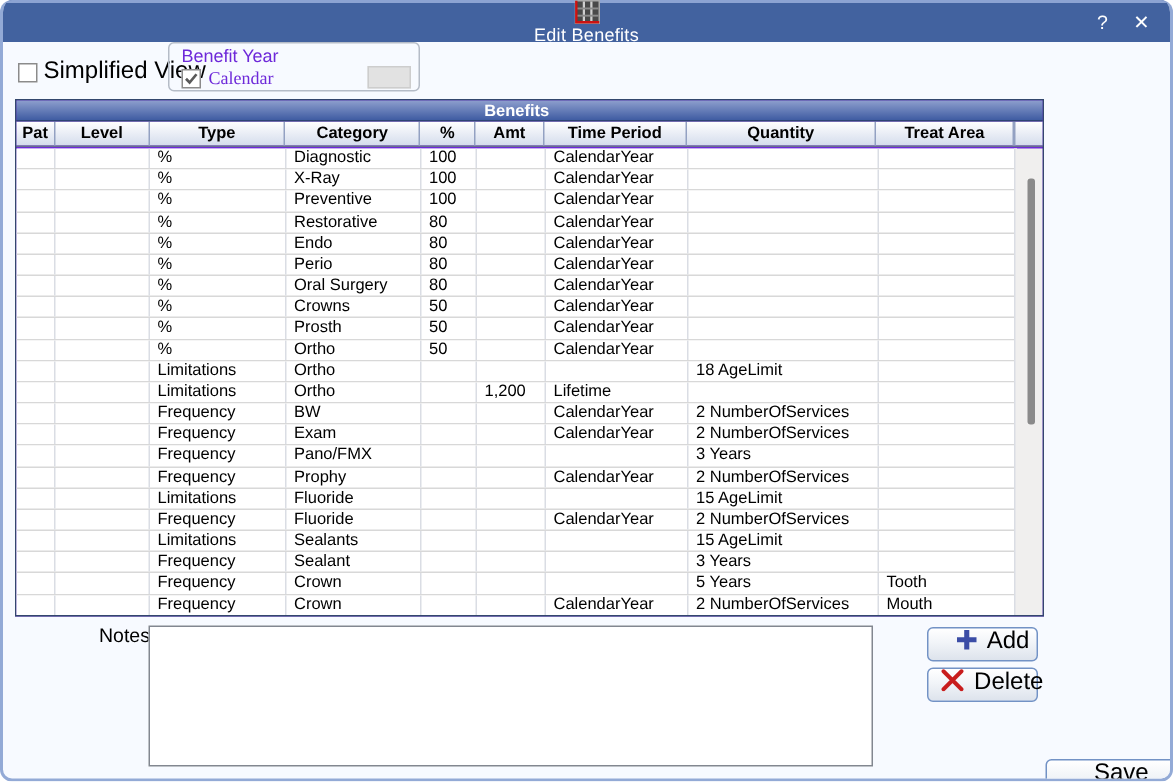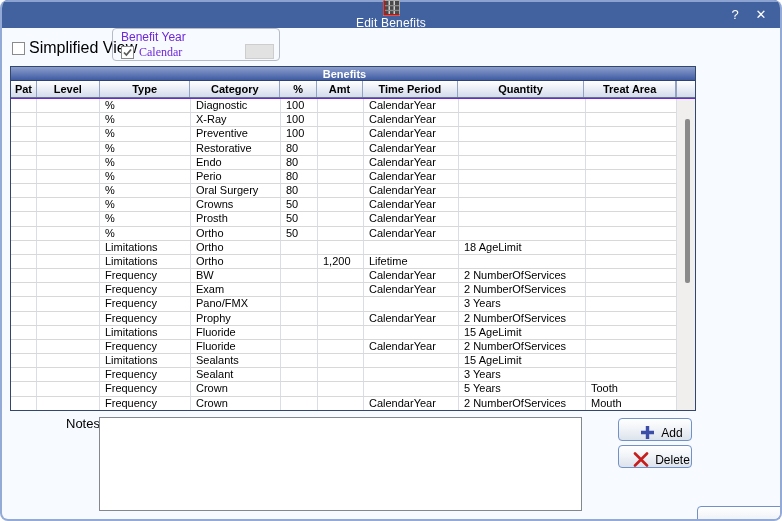--- a/index.html
+++ b/index.html
@@ -93,24 +93,24 @@
   }
   .vthumb{position:absolute;left:8px;top:20px;width:5px;height:164px;background:#8a8a8a;border-radius:2px;}
   
   .notes-label{position:absolute;left:64px;top:416px;font-size:13px;color:#000;}
   .notes-box{
     position:absolute;left:97px;top:417px;width:483px;height:94px;
     border:1px solid #828790;background:#fff;resize:none;outline:none;
     font-family:"Liberation Sans",sans-serif;font-size:12px;padding:2px 4px;
   }
   .btn{
-    position:absolute;display:flex;align-items:flex-end;justify-content:center;gap:6px;
+    position:absolute;display:flex;align-items:flex-start;justify-content:center;gap:6px;
     border:1px solid #7292c5;border-radius:4px;
     background:linear-gradient(#ffffff 0%,#f1f4f8 45%,#dde3ec 100%);
-    font-size:12px;color:#000;cursor:default;padding-left:13px;
+    font-size:16px;color:#000;cursor:default;padding-left:13px;
   }
   .btn-add{left:616px;top:418px;width:74px;height:23px;}
   .btn-delete{left:616px;top:445px;width:74px;height:23px;}
   .btn-save{left:695px;top:506px;width:88px;height:26px;}
   .btn svg{flex:none;}
   .accel{text-decoration:underline;}
 </style>
 </head>
 <body>
 

